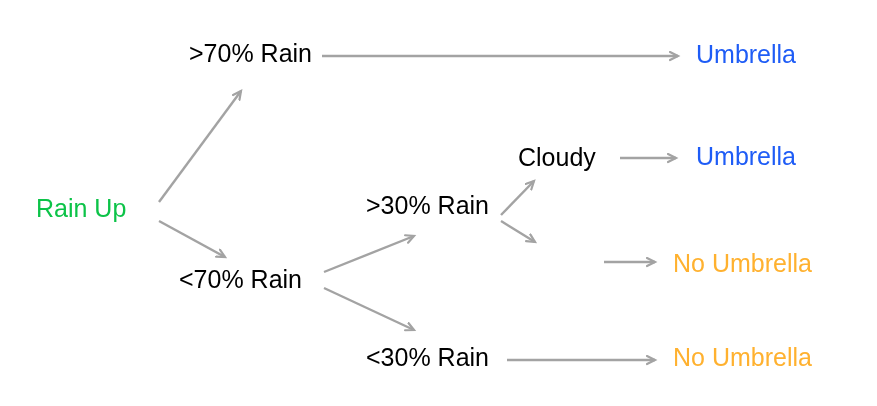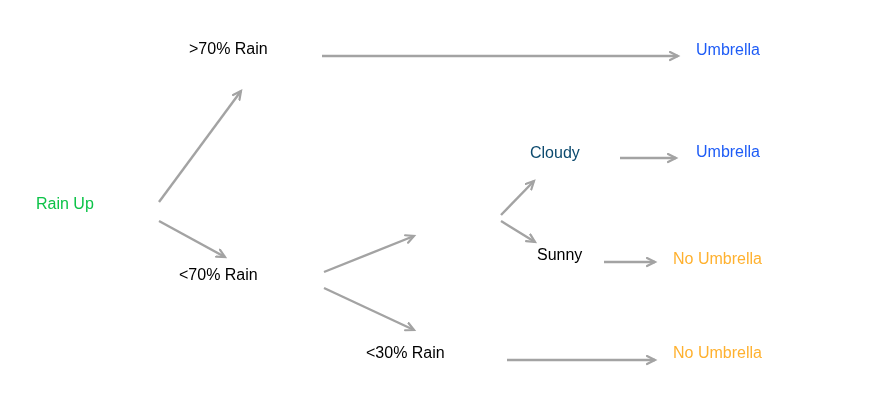--- a/index.html
+++ b/index.html
@@ -17,21 +17,21 @@
   }
   .edges-layer {
     position: absolute;
     left: 0;
     top: 0;
     width: 877px;
     height: 406px;
   }
   .node {
     position: absolute;
-    font-size: 16px;
+    font-size: 25px;
     line-height: 1;
     white-space: nowrap;
     color: #000000;
     letter-spacing: 0px;
   }
 </style>
 </head>
 <body>
 
 <div class="canvas">
@@ -55,26 +55,26 @@
       <line x1="507" y1="360" x2="655" y2="360" marker-end="url(#arrowhead)"></line>
     </g>
   </svg>
 
   <div class="node" style="left: 36px; top: 196px; color: rgb(12, 195, 72);">Rain Up</div>
 
   <div class="node" style="left: 189px; top: 41px; color: rgb(0, 0, 0);">&gt;70% Rain</div>
 
   <div class="node" style="left: 179px; top: 267px; color: rgb(0, 0, 0);">&lt;70% Rain</div>
 
+  <div class="node" style="left: 366px; top: 193px; color: rgb(0, 0, 0);">&gt;30% Rain</div>
 
   <div class="node" style="left: 366px; top: 345px; color: rgb(0, 0, 0);">&lt;30% Rain</div>
 
-  <div class="node" style="left: 530px; top: 145px; color: #0c4a6e; text-align: right;">Cloudy</div>
+  <div class="node" style="left: 518px; top: 145px; color: #000000; text-align: right;">Cloudy</div>
 
-  <div class="node" style="left: 537px; top: 247px; color: rgb(0, 0, 0);">Sunny</div>
 
   <div class="node" style="left: 696px; top: 42px; color: rgb(30, 92, 246);">Umbrella</div>
 
   <div class="node" style="left: 696px; top: 144px; color: rgb(30, 92, 246);">Umbrella</div>
 
   <div class="node" style="left: 673px; top: 251px; color: rgb(255, 177, 47);">No Umbrella</div>
 
   <div class="node" style="left: 673px; top: 345px; color: rgb(255, 177, 47);">No Umbrella</div>
 
 </div>

